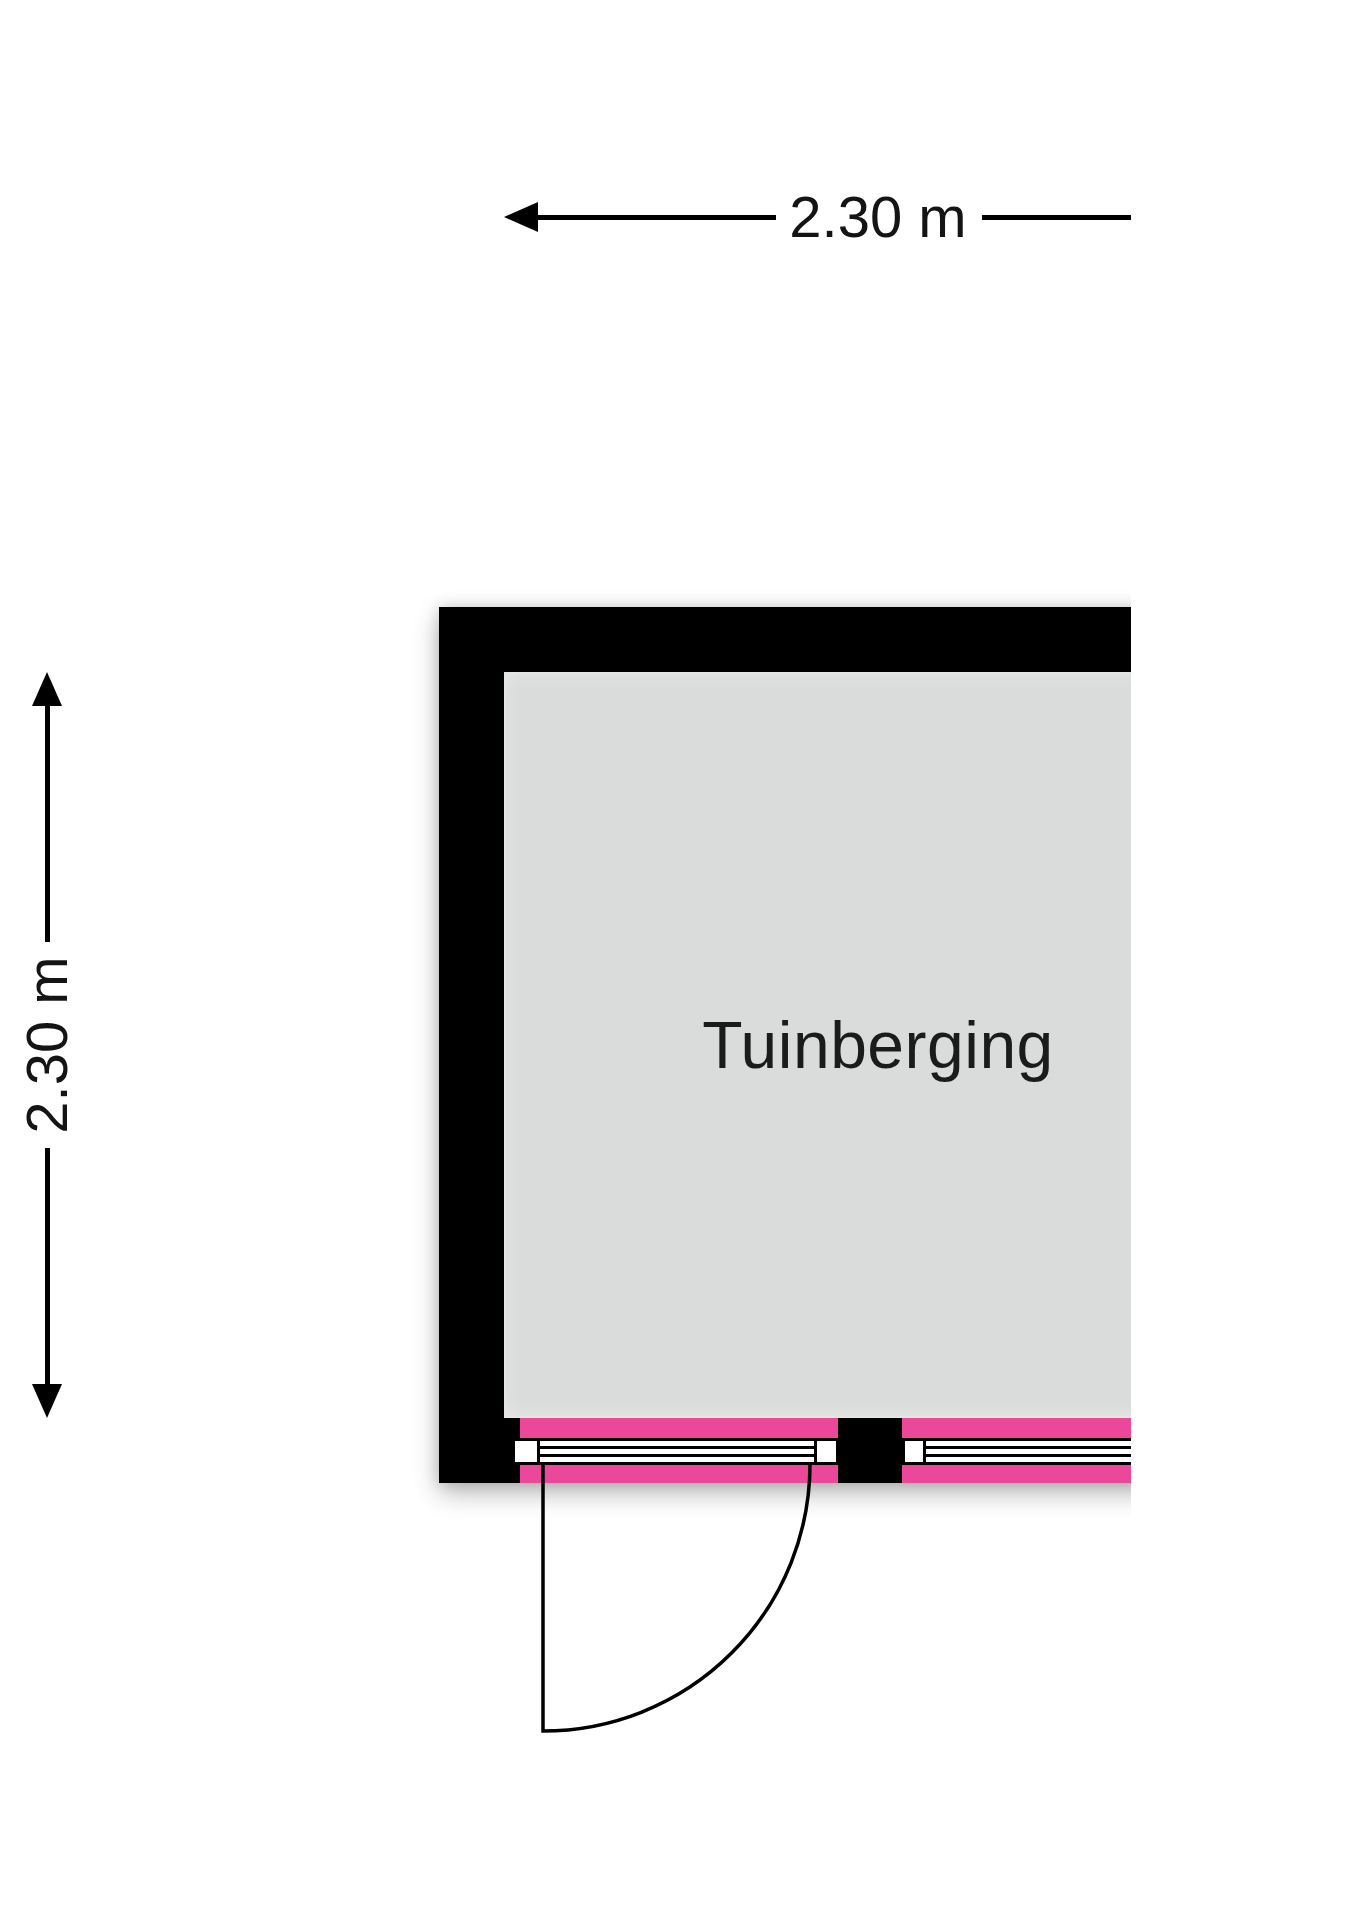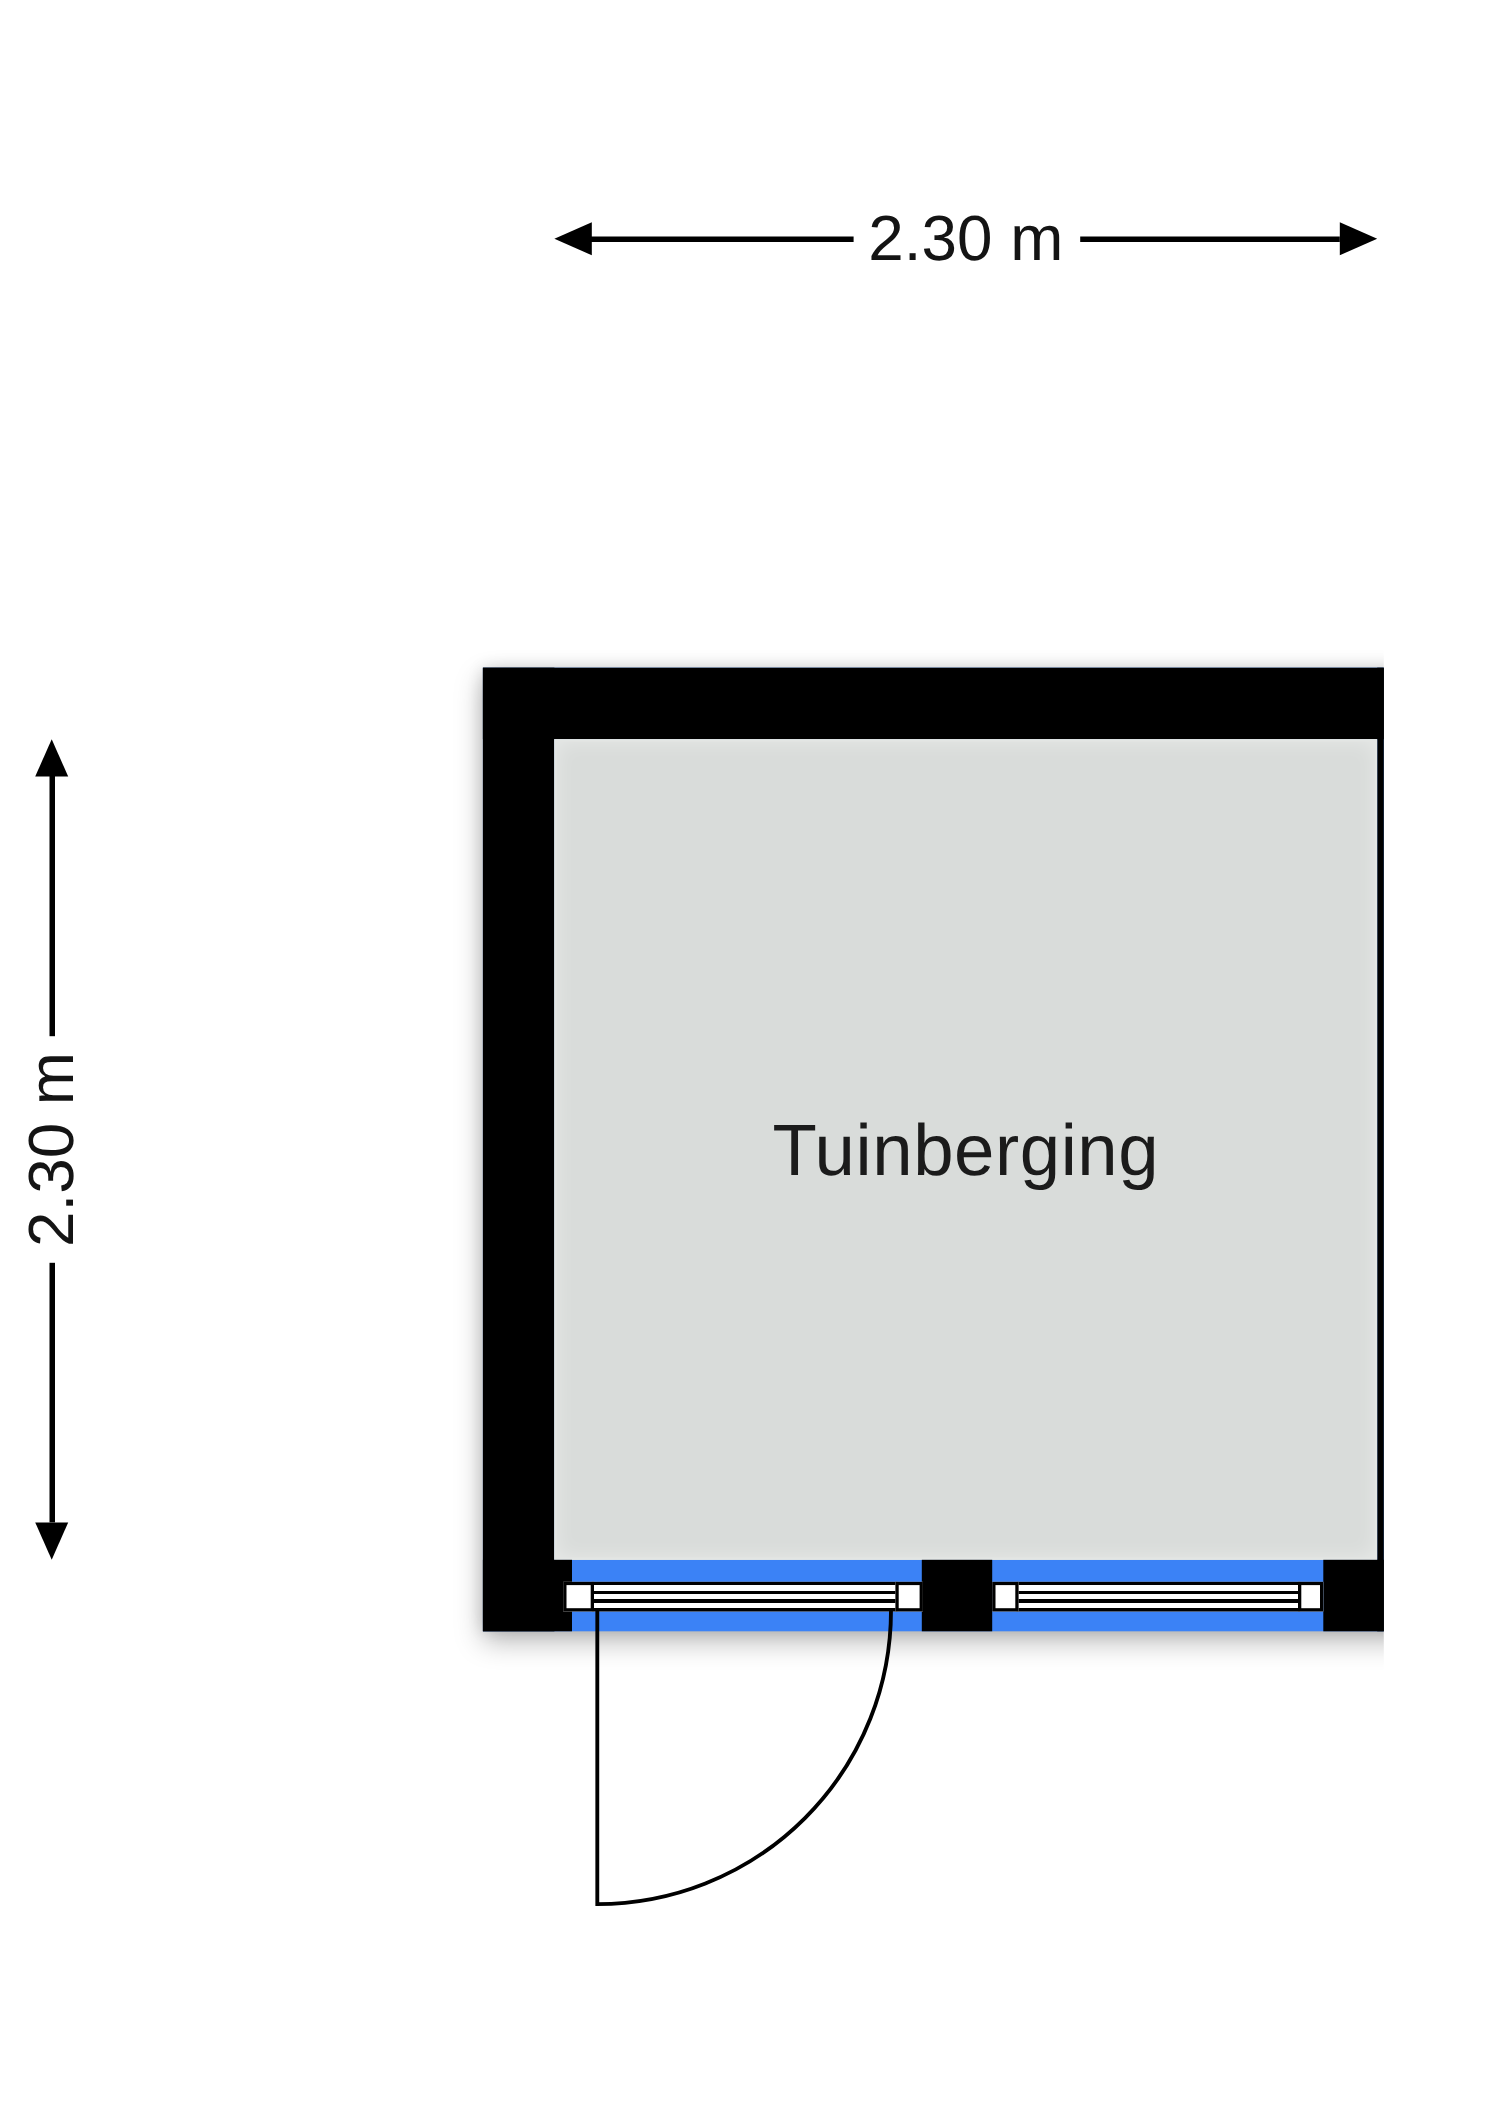--- a/index.html
+++ b/index.html
@@ -3,21 +3,21 @@
 <meta charset="utf-8">
 <style>
   html, body {
     margin: 0;
     padding: 0;
     background: #ffffff;
     font-family: "Liberation Sans", sans-serif;
   }
   .stage {
     position: relative;
-    width: 1258px;
+    width: 1131px;
     height: 1920px;
     background: #ffffff;
     overflow: hidden;
   }
   .abs { position: absolute; }
 
   
   .dim-seg { background: #000; }
   .dim-label {
     color: #141414;
@@ -29,21 +29,21 @@
   .tri { width: 0; height: 0; }
   .tri-left  { border-top: 15px solid transparent; border-bottom: 15px solid transparent; border-right: 34px solid #000; }
   .tri-right { border-top: 15px solid transparent; border-bottom: 15px solid transparent; border-left: 34px solid #000; }
   .tri-up    { border-left: 15px solid transparent; border-right: 15px solid transparent; border-bottom: 34px solid #000; }
   .tri-down  { border-left: 15px solid transparent; border-right: 15px solid transparent; border-top: 34px solid #000; }
 
   
   .plan {
     left: 439px; top: 607px;
     width: 878px; height: 876px;
-    background: #3b82f6;
+    background: #ec4899;
     box-shadow: 0 10px 24px rgba(0,0,0,0.28), 0 0 14px rgba(0,0,0,0.14);
     text-align: center;
   }
   .wall { background: #000; }
   .floor {
     left: 65px; top: 65px;
     width: 748px; height: 746px;
     background: #d9dcda;
     box-shadow: inset 0 0 0 2px #e3e6e4, inset 0 0 20px rgba(255,255,255,0.45);
     display: flex;

